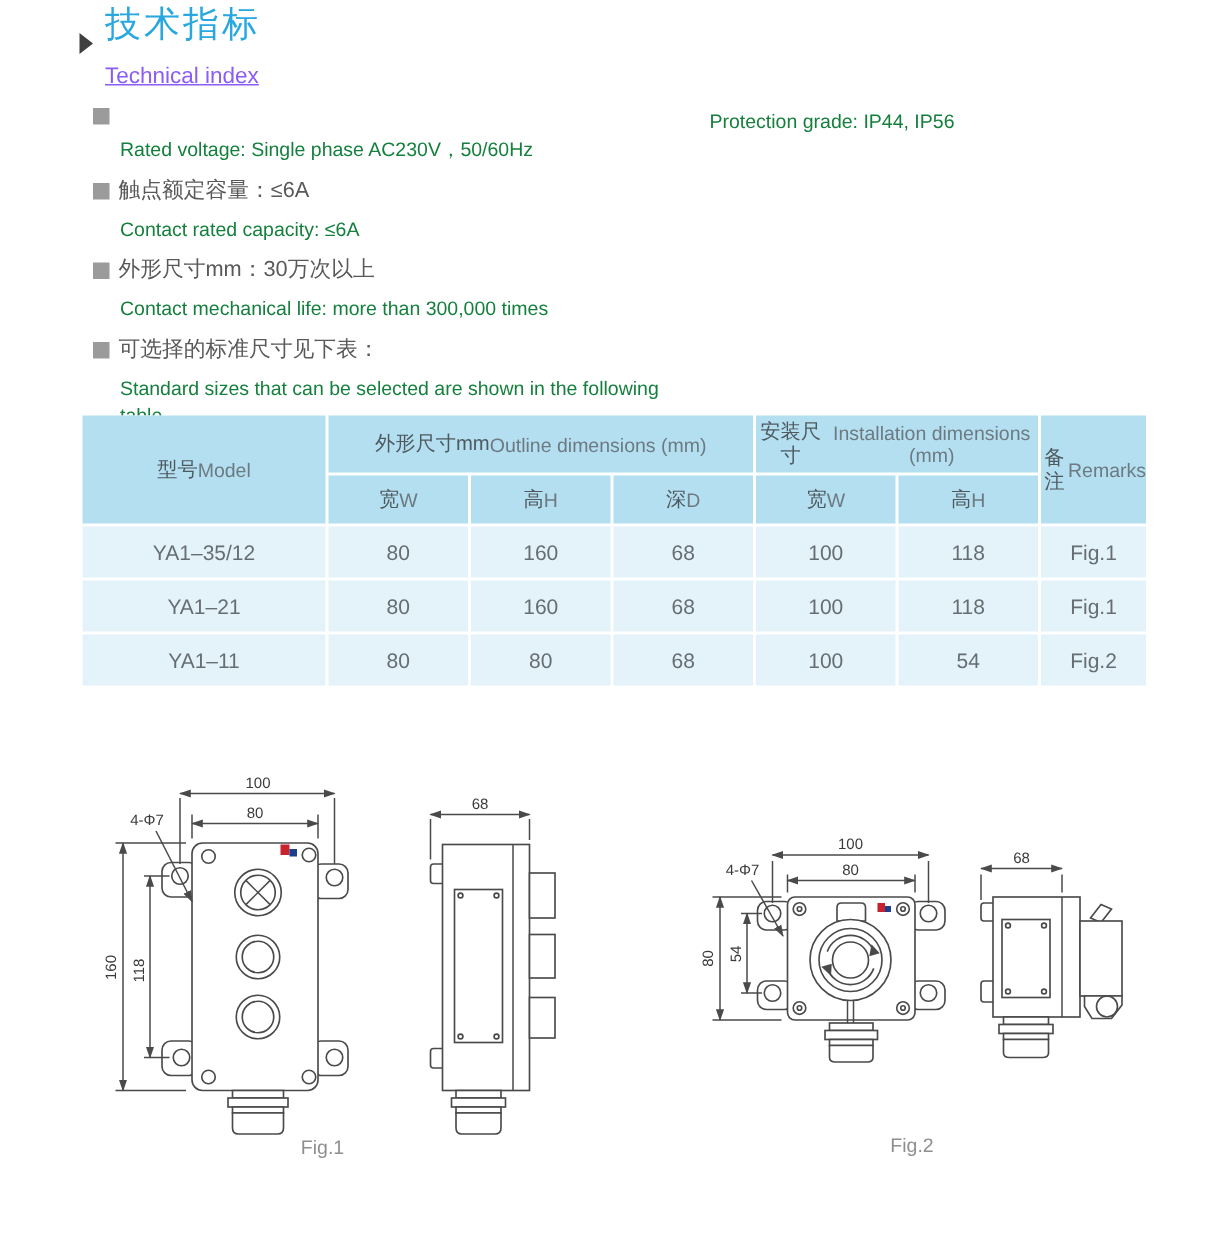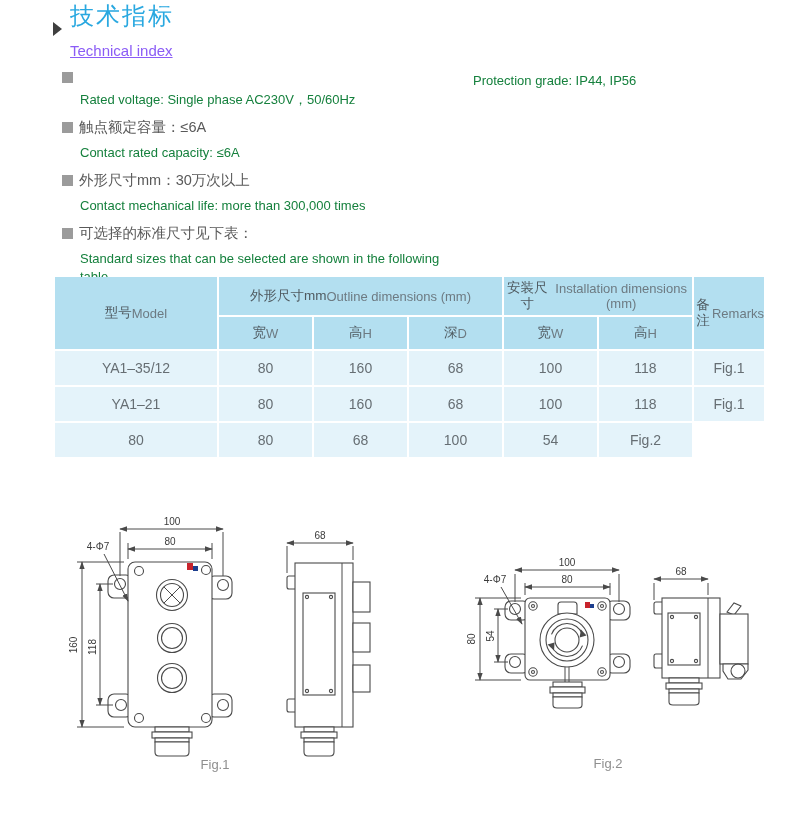--- a/index.html
+++ b/index.html
@@ -160,20 +160,21 @@
   <div class="cell dt">Fig.1</div>
 
   <div class="cell dt">YA1–21</div>
   <div class="cell dt">80</div>
   <div class="cell dt">160</div>
   <div class="cell dt">68</div>
   <div class="cell dt">100</div>
   <div class="cell dt">118</div>
   <div class="cell dt">Fig.1</div>
 
+  <div class="cell dt">YA1–11</div>
   <div class="cell dt">80</div>
   <div class="cell dt">80</div>
   <div class="cell dt">68</div>
   <div class="cell dt">100</div>
   <div class="cell dt">54</div>
   <div class="cell dt">Fig.2</div>
 </div>
 
 <svg id="fig1" width="345" height="270" viewBox="0 0 345 270">
   <defs>

